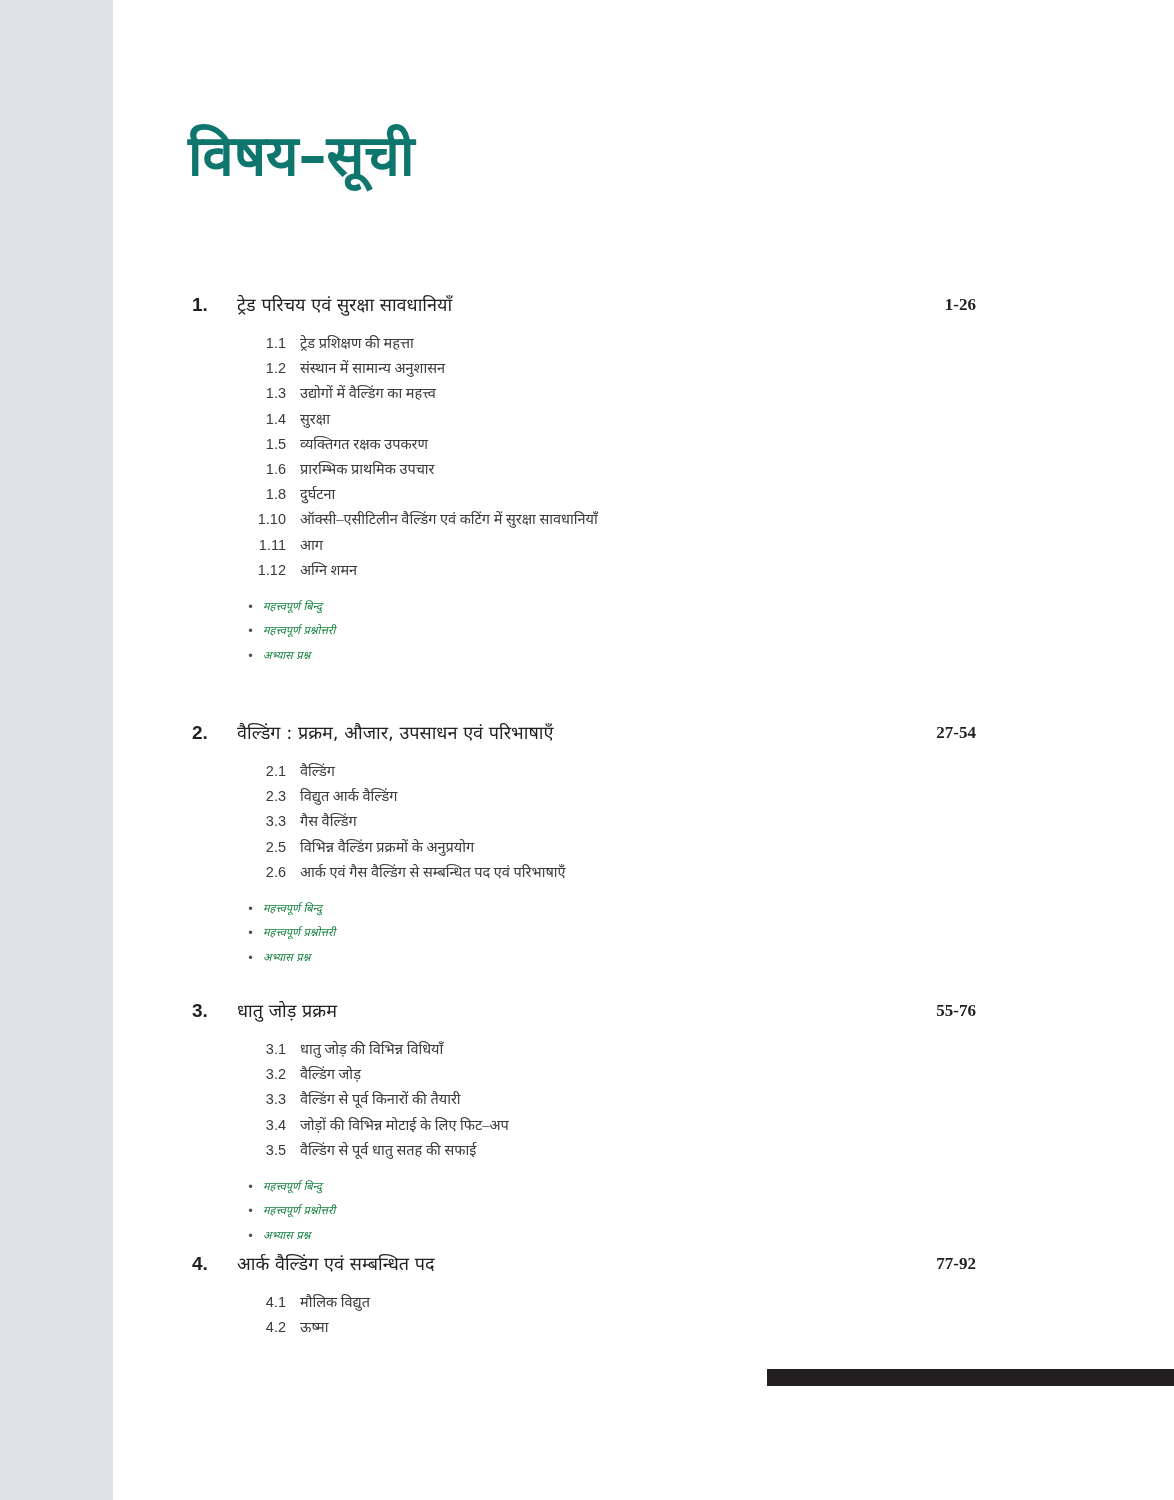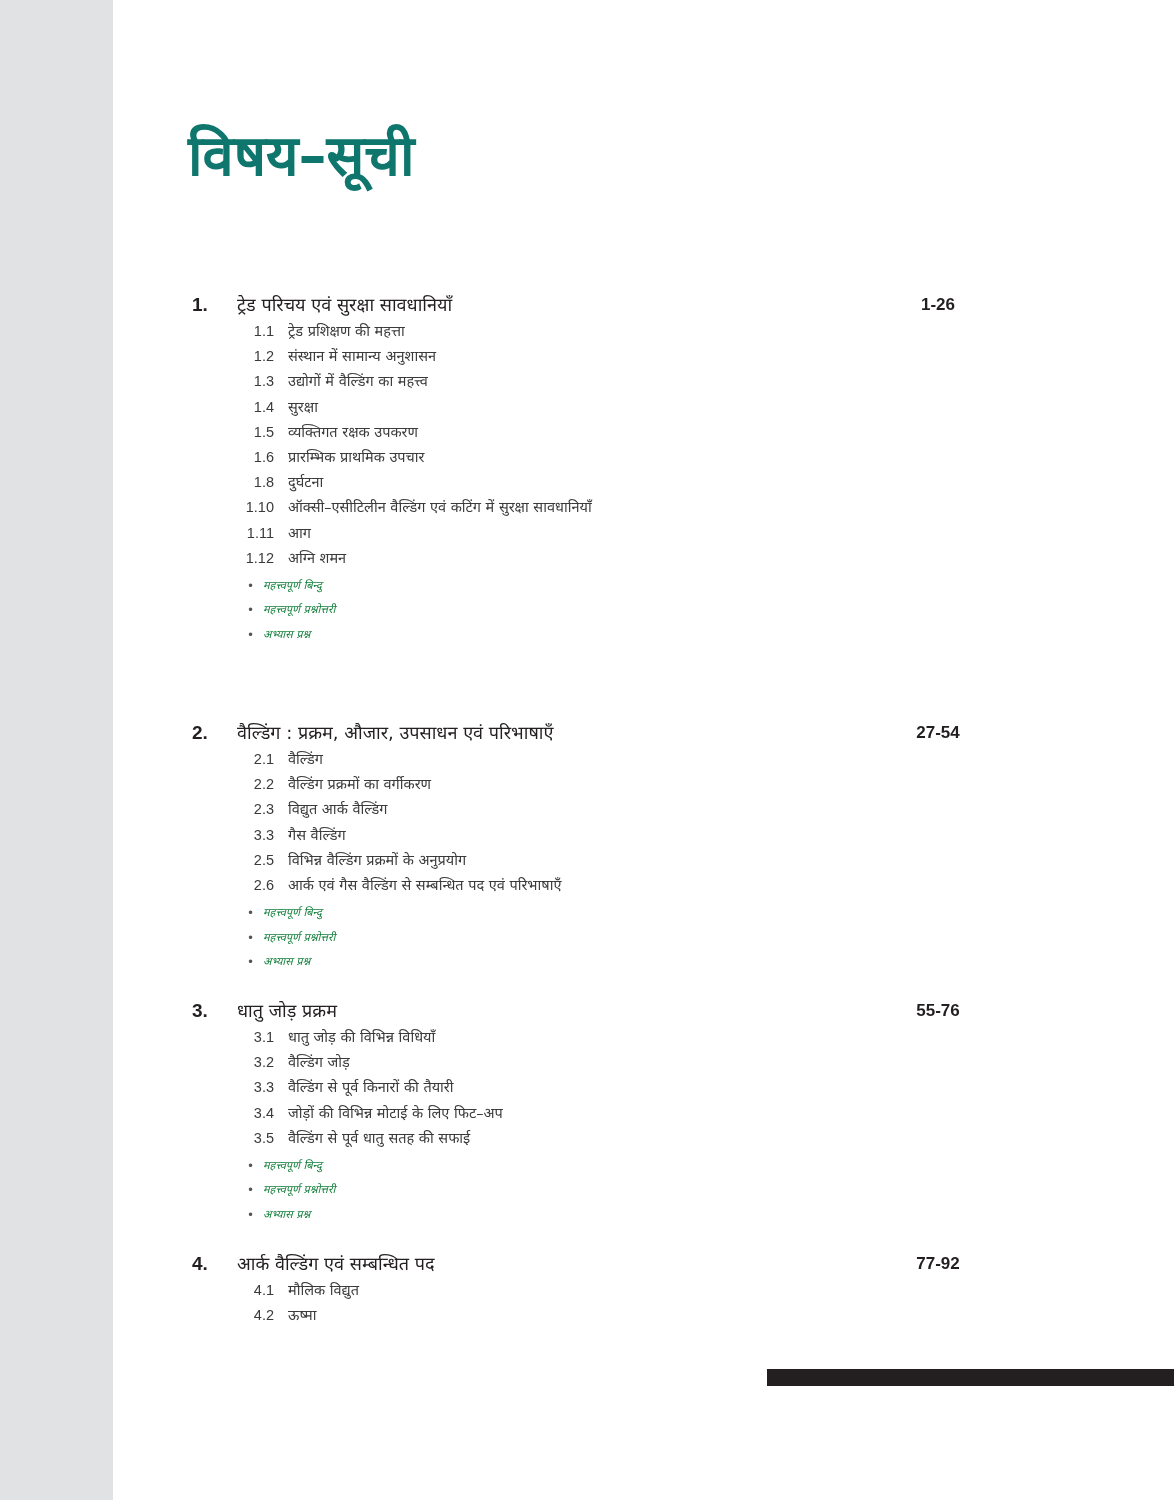--- a/index.html
+++ b/index.html
@@ -22,34 +22,34 @@
     .ch-num {
       position: absolute; left: 192px; top: 0;
       font-family: "Liberation Sans", sans-serif; font-weight: bold; font-size: 19px;
       line-height: 28px;
     }
     .ch-title {
       position: absolute; left: 237px; top: 0;
       font-size: 18px; line-height: 28px; color: #231f20;
     }
     .ch-pages {
-      position: absolute; left: 900px; width: 76px; top: 0; text-align: center;
-      font-family: Liberation Sans, sans-serif; font-weight: bold; font-size: 17px;
+      position: absolute; left: 900px; width: 76px; top: 0; text-align: right;
+      font-family: Liberation Serif, serif; font-weight: bold; font-size: 17px;
       line-height: 28px;
     }
-    .sub-list { margin: 0; padding: 0; list-style: none; }
+    .sub-list { margin: 12px; padding: 0; list-style: none; }
     .sub-item { position: relative; height: 25.2px; }
     .sub-num {
       position: absolute; left: 230px; width: 44px; text-align: right; top: 0;
       font-family: "Liberation Sans", sans-serif; font-size: 14.5px; line-height: 25px;
       color: #3a3a3a;
     }
     .sub-text {
       position: absolute; left: 288px; top: 0;
-      font-size: 14.5px; line-height: 25px; color: #3a3a3a; white-space: nowrap;
+      font-size: 14.5px; line-height: 25px; color: #3a3a3a; white-space: nowrap; font-family: Liberation Serif, serif;
     }
     .bullet-list { margin: 3px 0 0 0; padding: 0; list-style: none; }
     .bullet-item { position: relative; height: 24.5px; }
     .bullet-dot {
       position: absolute; left: 247px; top: 0; font-size: 12px; line-height: 24px; color: #555;
     }
     .bullet-text {
       position: absolute; left: 263px; top: 0;
       font-size: 11px; font-style: italic; line-height: 24px; color: #15803d; white-space: nowrap;
     }
@@ -134,24 +134,20 @@
     <span class="ch-num">2.</span>
     <span class="ch-title">वैल्डिंग : प्रक्रम, औजार, उपसाधन एवं परिभाषाएँ</span>
     <span class="ch-pages">27-54</span>
   </div>
   <ul class="sub-list">
     <li class="sub-item">
         <span class="sub-num">2.1</span>
         <span class="sub-text">वैल्डिंग</span>
       </li>
     <li class="sub-item">
-        <span class="sub-num">2.2</span>
-        <span class="sub-text">वैल्डिंग प्रक्रमों का वर्गीकरण</span>
-      </li>
-    <li class="sub-item">
         <span class="sub-num">2.3</span>
         <span class="sub-text">विद्युत आर्क वैल्डिंग</span>
       </li>
     <li class="sub-item">
         <span class="sub-num">3.3</span>
         <span class="sub-text">गैस वैल्डिंग</span>
       </li>
     <li class="sub-item">
         <span class="sub-num">2.5</span>
         <span class="sub-text">विभिन्न वैल्डिंग प्रक्रमों के अनुप्रयोग</span>

